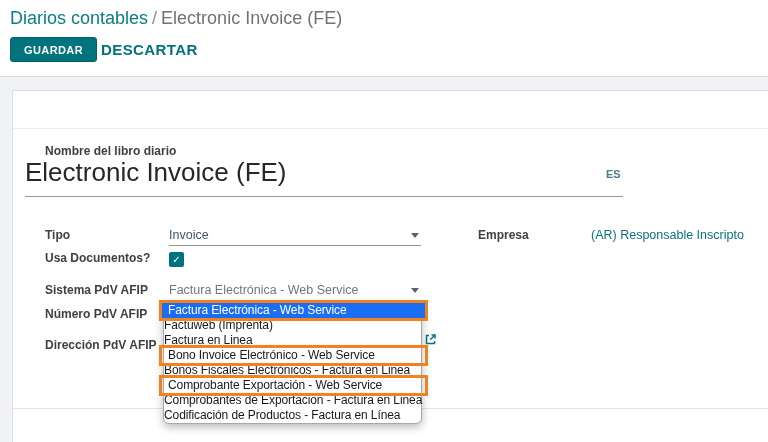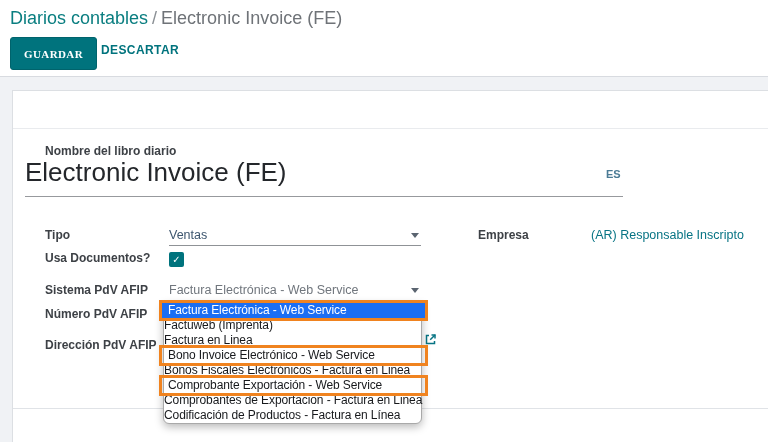--- a/index.html
+++ b/index.html
@@ -6,26 +6,26 @@
   .screen{position:relative;width:768px;height:442px;overflow:hidden;background:#fef9c3;
           font-family:"Liberation Sans",sans-serif;-webkit-font-smoothing:antialiased;}
 
   
   .topbar{position:absolute;left:0;top:0;width:768px;height:76px;background:#fff;
           border-bottom:1px solid #d8dbe0;z-index:3;}
   .breadcrumb{position:absolute;left:10px;top:8px;font-size:18px;white-space:nowrap;}
   .crumb-parent{color:#0a7e80;cursor:pointer;}
   .crumb-sep{color:#8a8f94;padding:0 4px;}
   .crumb-current{color:#6f7378;}
-  .btn-save{position:absolute;left:10px;top:37px;height:33px;padding:0 13px;
+  .btn-save{position:absolute;left:10px;top:37px;height:25px;padding:0 13px;
             background:#00737d;border:1px solid #00636c;border-radius:3px;
             color:#fff;font-size:11px;font-weight:bold;letter-spacing:.4px;
-            font-family:Liberation Serif, serif;cursor:pointer;}
+            font-family:Liberation Sans, sans-serif;cursor:pointer;}
   .btn-discard{position:absolute;left:93px;top:37px;height:25px;padding:0 8px;
-            background:transparent;border:none;color:#00737d;font-size:12px;
+            background:transparent;border:none;color:#00737d;font-size:15px;
             font-weight:bold;letter-spacing:.4px;font-family:inherit;cursor:pointer;}
 
   
   .canvas{position:absolute;left:0;top:77px;width:768px;height:365px;background:#f0f2f5;}
   .sheet{position:absolute;left:12px;top:13px;width:755px;height:352px;background:#fff;
          border:1px solid #dcdfe3;border-right:none;}
   .statusbar{position:absolute;left:0;top:0;width:100%;height:37px;border-bottom:1px solid #e9ebee;}
 
   .lbl{position:absolute;font-size:12px;font-weight:bold;color:#3d4146;white-space:nowrap;padding-left:20px;}
 
@@ -77,21 +77,21 @@
   <div class="canvas">
     <div class="sheet">
       <div class="statusbar"></div>
 
       <div class="lbl name-label">Nombre del libro diario</div>
       <div class="name-value">Electronic Invoice (FE)</div>
       <div class="name-underline"></div>
       <div class="es-badge">ES</div>
 
       <div class="lbl" style="left:12px;top:137px;">Tipo</div>
-      <div class="field-value val-dark" style="left:156px;top:137px;">Ventas</div>
+      <div class="field-value val-dark" style="left:156px;top:137px;">Invoice</div>
       <div class="caret" style="left:398px;top:142px;"></div>
       <div class="underline" style="left:156px;top:154px;width:252px;"></div>
 
       <div class="lbl" style="left:12px;top:160px;">Usa Documentos?</div>
       <div class="checkbox"><span>✓</span></div>
 
       <div class="lbl" style="left:12px;top:192px;">Sistema PdV AFIP</div>
       <div class="field-value val-gray" style="left:156px;top:192px;">Factura Electrónica - Web Service</div>
       <div class="caret" style="left:398px;top:197px;"></div>
 

